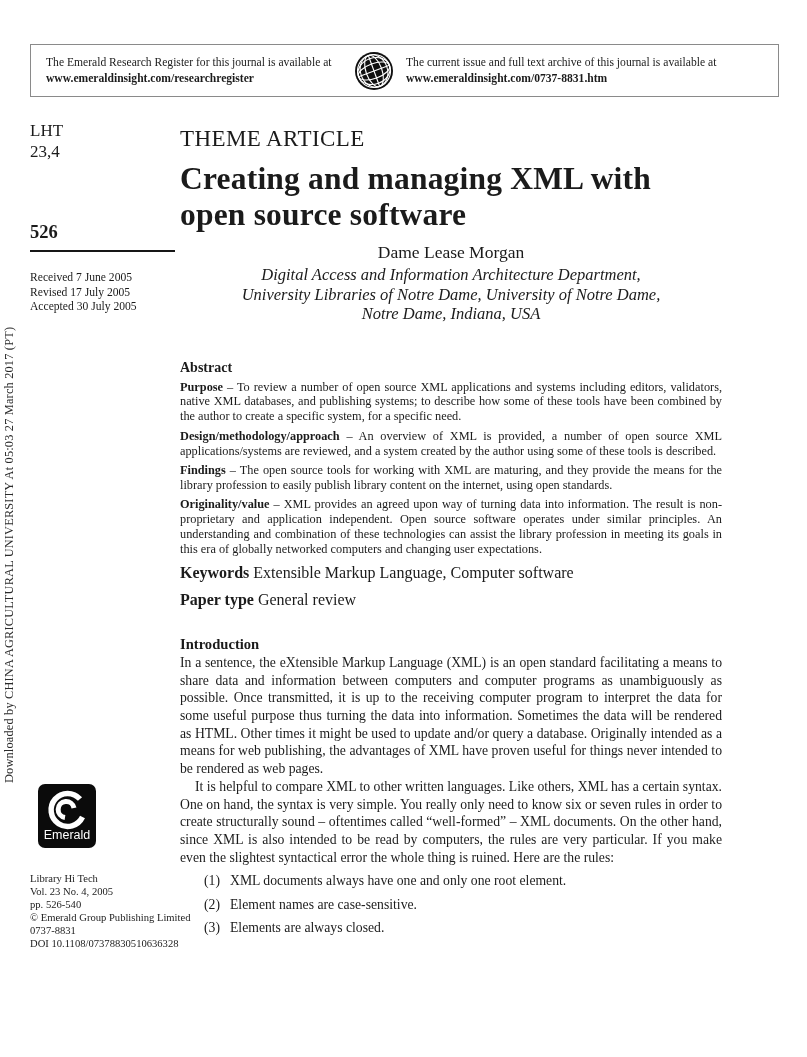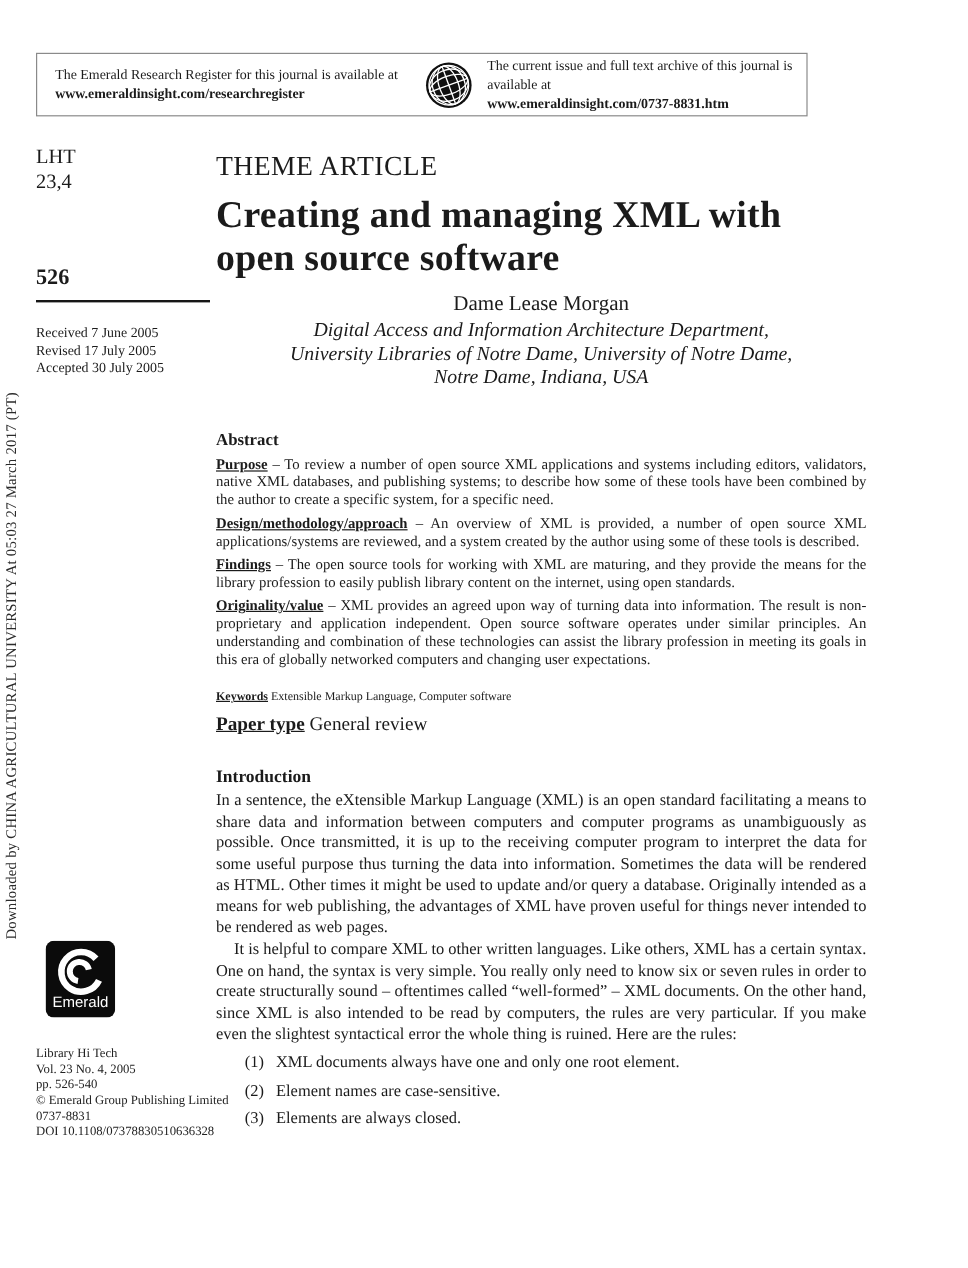--- a/index.html
+++ b/index.html
@@ -19,21 +19,21 @@
     transform-origin:left top;
     white-space:nowrap;
     font-size:12.3px;
     letter-spacing:.2px;
     color:#2a2a2a;
   }
   
   .header-box{
     position:absolute;
     left:30px;top:44px;
-    width:643px;height:53px;
+    width:749px;height:53px;
     border:1px solid #8a8a8a;
     box-sizing:border-box;
     display:flex;align-items:center;
   }
   .header-cell{font-size:11.6px;line-height:16px;}
   .header-cell .url{font-weight:bold;}
   .header-left{padding-left:15px;width:300px;}
   .header-globe{width:40px;height:40px;flex:0 0 auto;margin:0 6px 0 8px;}
   .header-right{padding-left:6px;flex:1;}
   
@@ -43,22 +43,22 @@
   .received-block{position:absolute;left:30px;top:271px;font-size:11.6px;line-height:14.6px;}
   
   .main{position:absolute;left:180px;top:126px;width:542px;}
   .kicker{font-size:23px;font-weight:normal;letter-spacing:.4px;}
   .title{text-align:left;font-size:31.5px;font-weight:bold;line-height:36px;margin-top:9px;letter-spacing:.2px;}
   .author{text-align:center;font-size:17.5px;margin-top:9px;}
   .affiliation{text-align:center;font-size:16.5px;font-style:italic;line-height:19.5px;margin-top:2px;}
   .abstract{margin-top:36px;}
   .abstract h2{font-size:14px;margin:0 0 4px 0;}
   .abstract p{font-size:12.3px;line-height:14.9px;text-align:justify;margin:0 0 4.5px 0;}
-  .b{font-weight:bold;text-decoration:underline;}
-  .kw-line{font-size:10px;margin-top:18px;}
+  .b{font-weight:bold;}
+  .kw-line{font-size:16px;margin-top:7px;}
   .pt-line{font-size:16px;margin-top:9px;}
   .intro{margin-top:27px;}
   .intro h2{font-size:14.6px;margin:0 0 1px 0;}
   .intro p{font-size:13.7px;line-height:17.7px;text-align:justify;margin:0;}
   .intro p.indent{text-indent:15px;}
   .rules{margin-top:6px;}
   .rule-item{display:flex;font-size:13.7px;line-height:17.7px;margin:0 0 5.5px 0;}
   .rule-num{width:26px;margin-left:24px;flex:0 0 auto;}
   
   .emerald-logo{position:absolute;left:38px;top:784px;}

